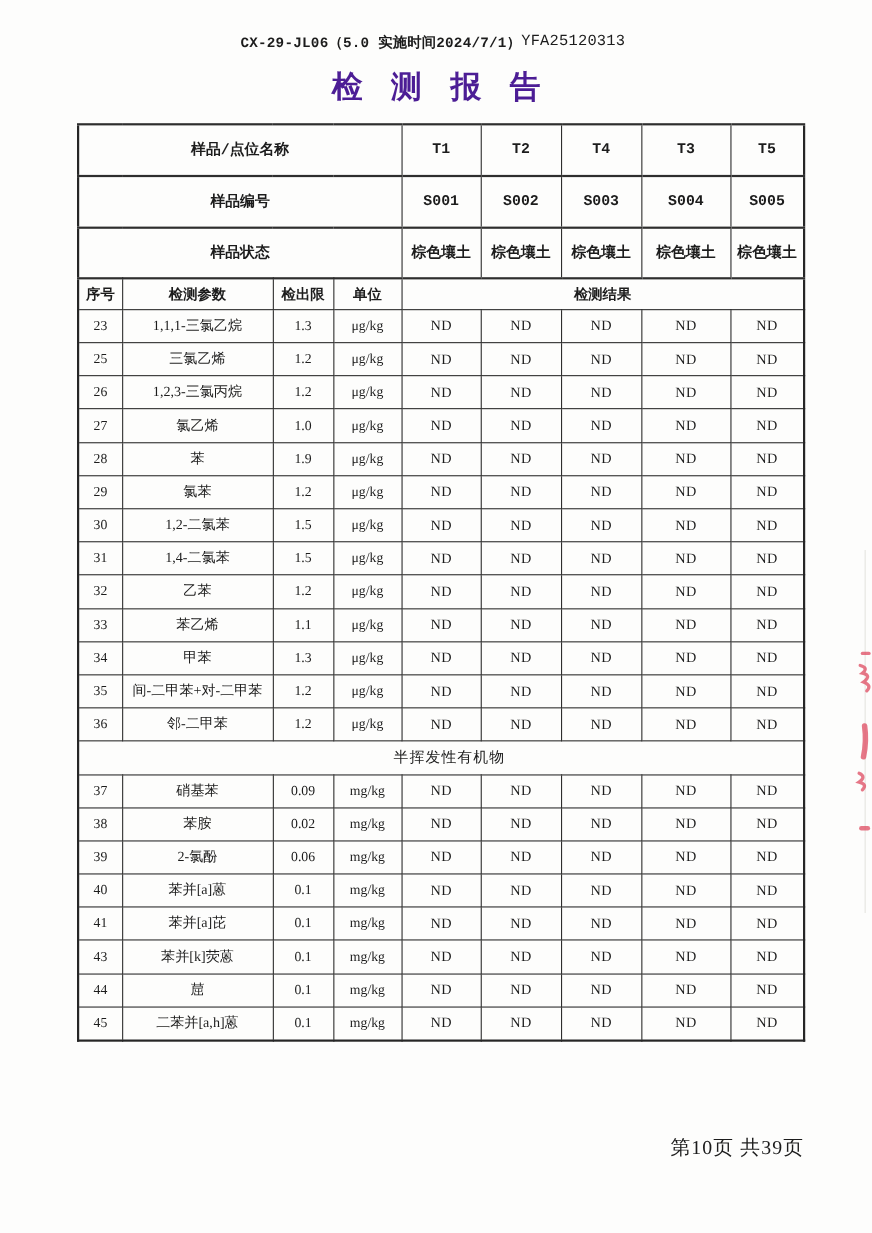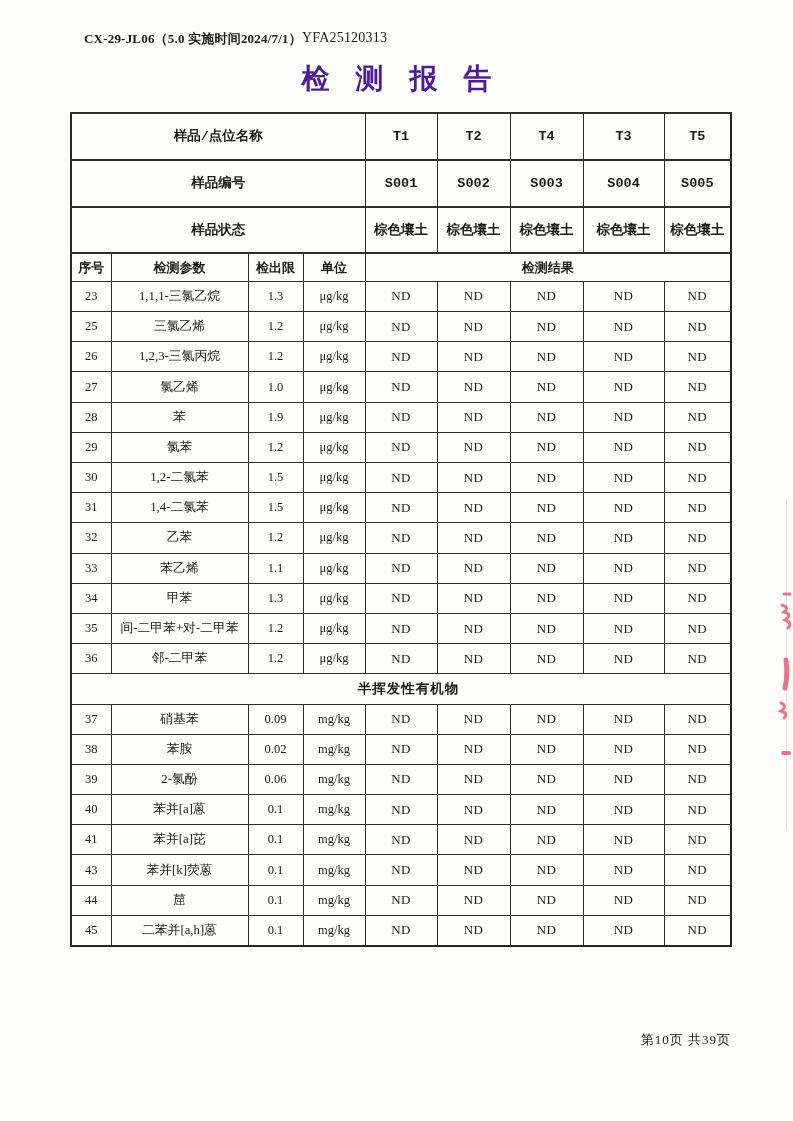--- a/index.html
+++ b/index.html
@@ -6,23 +6,23 @@
   body{background:#ffffff;}
   .page{
     position:relative;
     width:793px;height:1121px;
     background:#fdfdfc;
     font-family:"Liberation Serif","DejaVu Serif",serif;
     color:#1c1c1c;
     overflow:hidden;
   }
   .doc-header{
-    position:absolute;top:30px;left:84px;right:68px;
-    display:flex;justify-content:flex-start;align-items:flex-start;
-    font-size:13px;letter-spacing:0.2px;
+    position:absolute;top:30px;left:62px;right:68px;
+    display:flex;justify-content:center;align-items:flex-start;
+    font-size:13px;letter-spacing:0.2px;font-family:Liberation Mono, monospace;
   }
   .doc-header .code{font-weight:bold;}
   .doc-header .repno{font-size:14px;}
   .title{
     position:absolute;top:60px;left:0;width:100%;
     margin:0;text-align:center;
     font-size:28px;font-weight:bold;
     letter-spacing:26px;text-indent:26px;
     color:#4c1d95;
   }
@@ -49,27 +49,27 @@
     font-weight:bold;font-size:13px;
   }
   tr.data-row td{
     height:29.2px;
     font-size:12.5px;
   }
   tr.data-row td.param{font-size:12.8px;}
   tr.data-row td.result{font-size:13px;letter-spacing:0.3px;}
   tr.section-row td{
     height:29.2px;
-    font-weight:bold;font-size:13.5px;
+    font-weight:normal;font-size:13.5px;
     letter-spacing:1px;
     padding-left:16px;
   }
   .footer{
     position:absolute;top:1031px;right:62px;
-    font-size:13px;letter-spacing:1px;
+    font-size:18px;letter-spacing:1px;
   }
   .stamp{
     position:absolute;right:0;top:583px;
     width:26px;height:182px;
     pointer-events:none;
   }
   .scan-line{
     position:absolute;right:6px;top:500px;
     width:1px;height:330px;
     background:#e4e4e0;

